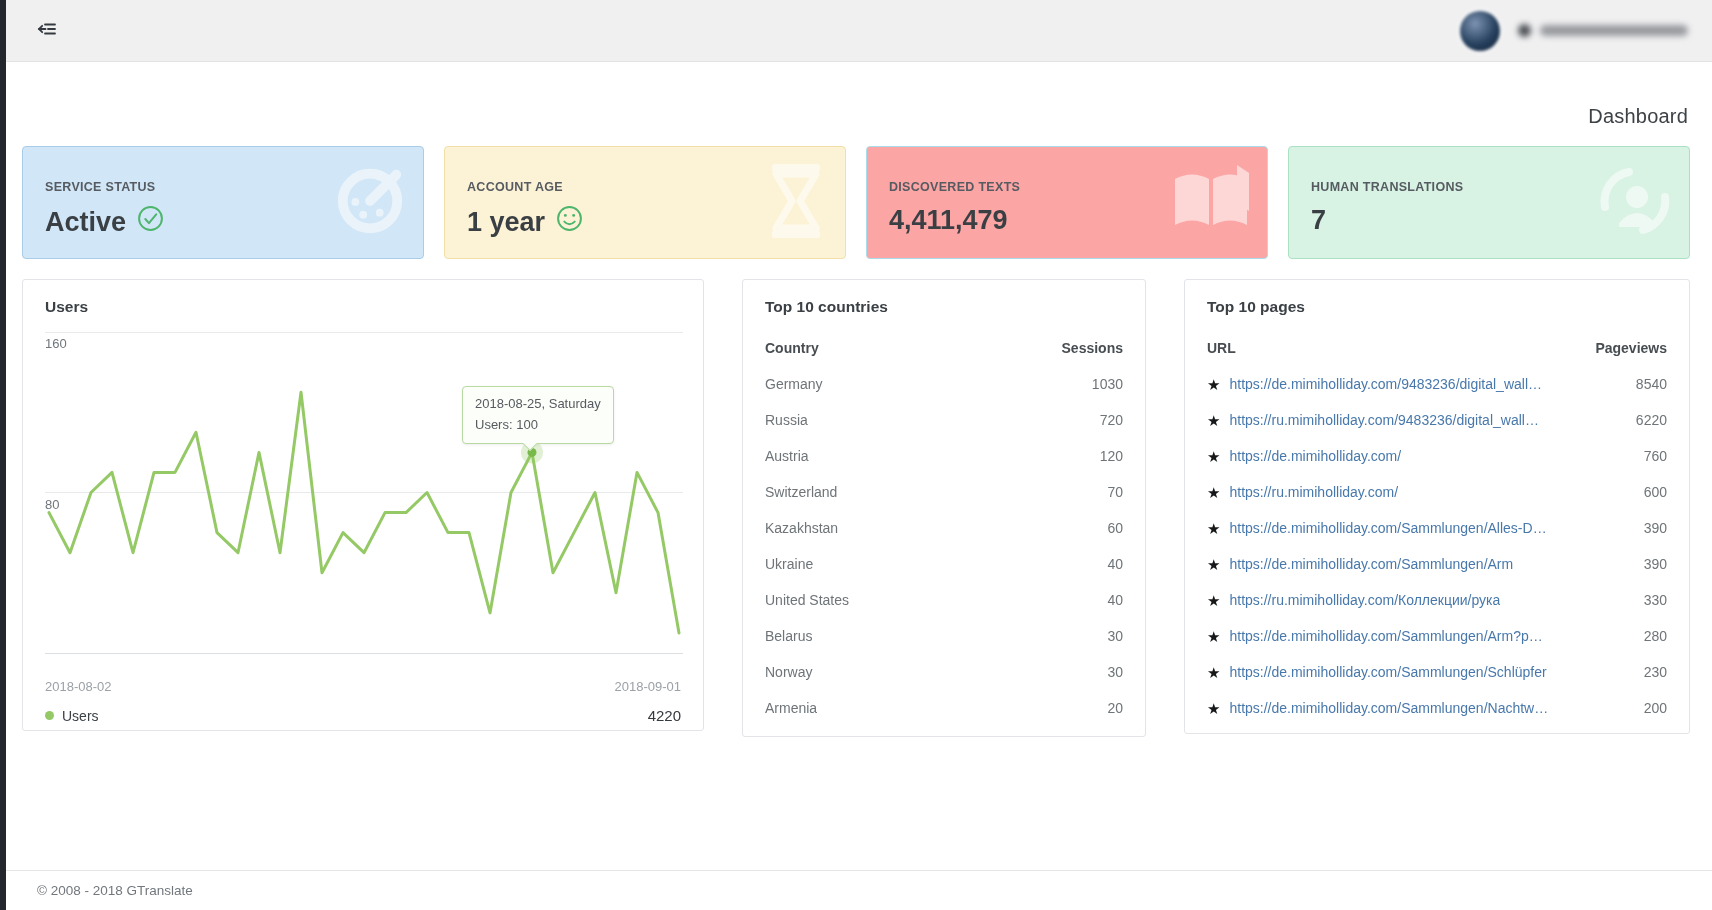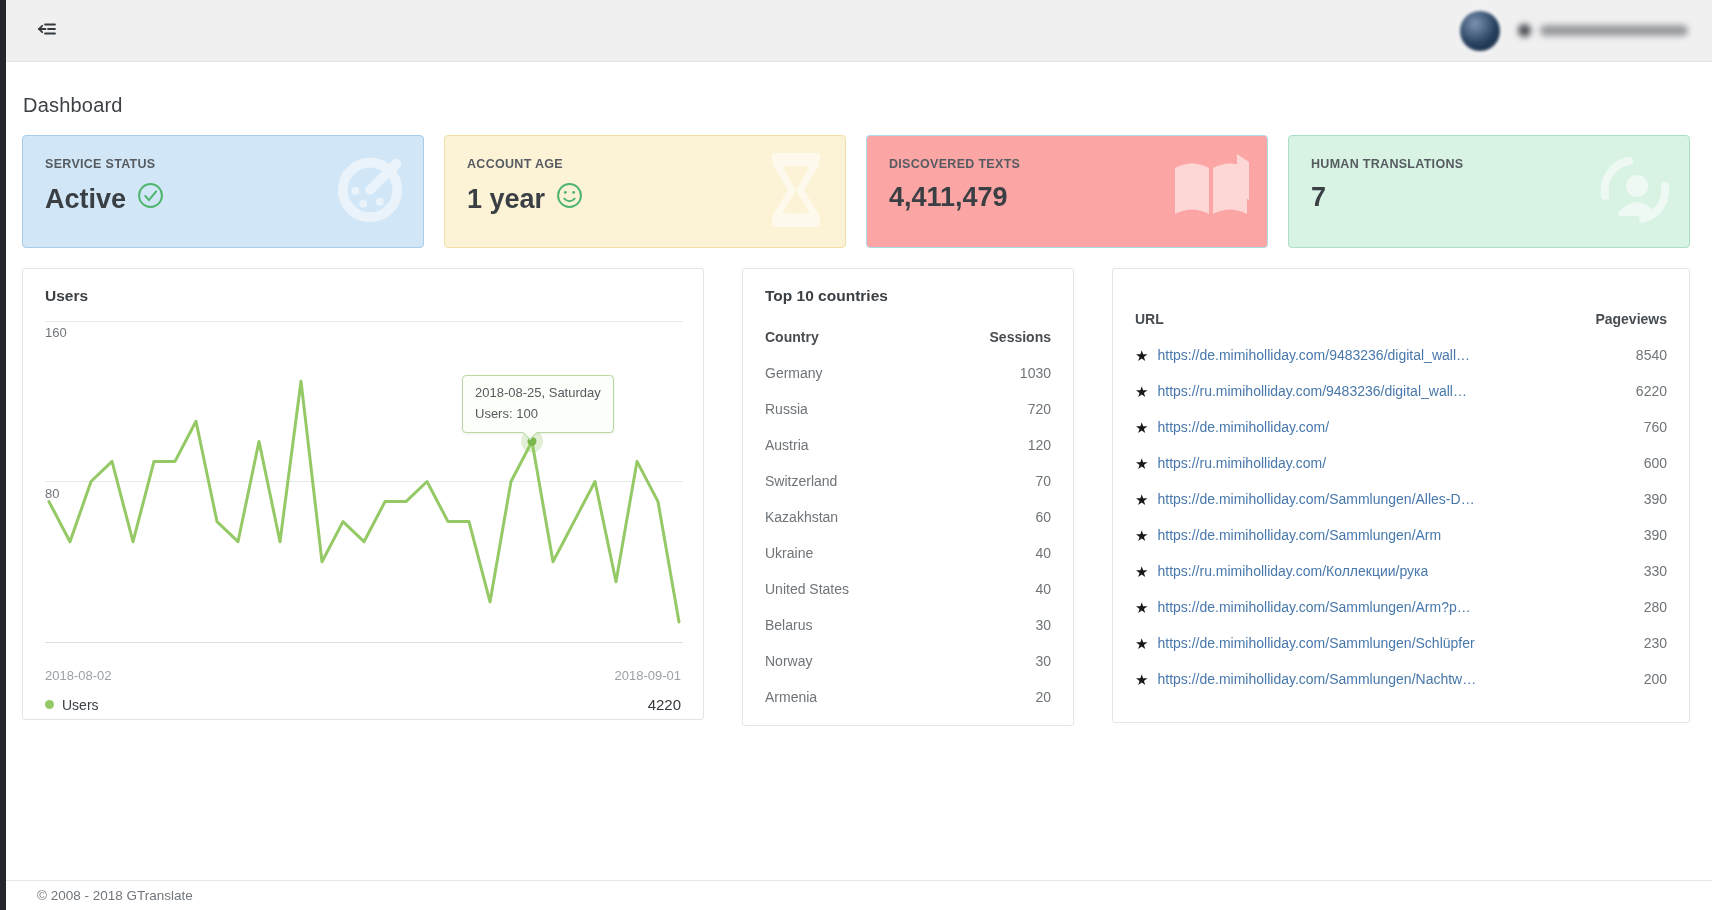--- a/index.html
+++ b/index.html
@@ -18,38 +18,38 @@
   .collapse-btn { background:none; border:none; padding:4px; cursor:pointer; display:flex; }
   .topbar-right { margin-left:auto; display:flex; align-items:center; gap:18px; }
   .avatar { width:40px; height:40px; border-radius:50%;
             background:radial-gradient(circle at 38% 32%, #7d94b2 0%, #27415f 55%, #101f33 100%);
             filter:blur(1.5px); box-shadow:0 0 6px rgba(255,255,255,.8); }
   .email-blur { display:flex; align-items:center; gap:9px; filter:blur(3px); }
   .email-dot { width:13px; height:13px; border-radius:50%; background:#4a4d52; }
   .email-bar { width:148px; height:11px; border-radius:6px; background:#97999d; }
 
   
-  .page-head { padding:32px 24px 6px 17px; }
+  .page-head { padding:43px 24px 6px 17px;text-align:right; }
   .page-title { font-size:20px; font-weight:400; color:#3d4247; letter-spacing:.2px; }
 
   
   .cards { display:flex; gap:20px; padding:12px 22px 0 16px; }
   .card { flex:1; height:113px; border:1px solid; border-radius:4px; position:relative;
           padding:21px 22px; overflow:hidden; }
-  .card-label { font-size:12.5px; font-weight:bold; color:#565b61; letter-spacing:.3px; }
+  .card-label { font-size:12.5px; font-weight:bold; color:#565b61; letter-spacing:.3px;margin-top:12px; }
   .card-value { margin-top:11px; font-size:27px; font-weight:600; color:#3a3f44;
                 display:flex; align-items:center; gap:11px; }
   .watermark { position:absolute; right:16px; top:50%; transform:translateY(-50%); opacity:.55; }
 
   
   .panels { display:flex; gap:38px; padding:20px 22px 0 16px; align-items:flex-start; }
   .panel { background:#fff; border:1px solid #e2e4e7; border-radius:3px; padding:18px 22px; }
   .panel-title { font-size:15.5px; font-weight:600; color:#3b4045; }
   .panel-users { width:682px; height:452px; }
-  .panel-countries { width:332px; height:458px; }
+  .panel-countries { width:404px; height:458px; }
   .panel-pages { flex:1; height:455px; }
 
   
   .chart-wrap { position:relative; margin-top:16px; }
   .ytick { position:absolute; left:0; font-size:13px; color:#6f757b; }
   .ytick-160 { top:4px; } .ytick-80 { top:165px; }
   .xlabels { display:flex; justify-content:space-between; margin-top:23px;
              font-size:13px; color:#9ba1a7; }
   .legend-row { display:flex; align-items:center; margin-top:13px; }
   .legend-item { display:flex; align-items:center; gap:8px; cursor:pointer; }
@@ -67,21 +67,21 @@
   .trow { display:flex; justify-content:space-between; align-items:center; height:36px;
           font-size:14px; color:#6e7478; }
   .thead { font-weight:bold; color:#484d52; margin-top:14px; }
   .cell-right { text-align:left; color:#6e7478; }
   .url-cell { display:flex; align-items:center; gap:9px; min-width:0; }
   .star { color:#17181a; font-size:15px; line-height:1; }
   .page-link { color:#4878ab; text-decoration:none; white-space:nowrap; overflow:hidden;
                text-overflow:ellipsis; max-width:330px; display:inline-block; }
 
   
-  .footer { position:absolute; left:6px; right:0; bottom:0; height:30px; border-top:1px solid #e4e6e8;
+  .footer { position:absolute; left:6px; right:0; bottom:0; height:40px; border-top:1px solid #e4e6e8;
             display:flex; align-items:center; padding-left:31px; font-size:13.5px; color:#71777c;
             background:#fff; }
 </style>
 </head>
 <body>
 
 <div class="side-strip"></div>
 
 <div class="main">
 
@@ -273,20 +273,21 @@
           </div>
 
           <div class="trow">
             <span>Armenia</span>
             <span class="cell-right">20</span>
           </div>
         </div>
     </div>
 
     <div class="panel panel-pages">
+      <div class="panel-title">Top 10 pages</div>
       <div class="trow thead">
         <span>URL</span>
         <span>Pageviews</span>
       </div>
       <div>
 
           <div class="trow">
             <span class="url-cell">
               <span class="star">★</span>
               <a class="page-link" href="#">https://de.mimiholliday.com/9483236/digital_wall…</a>

